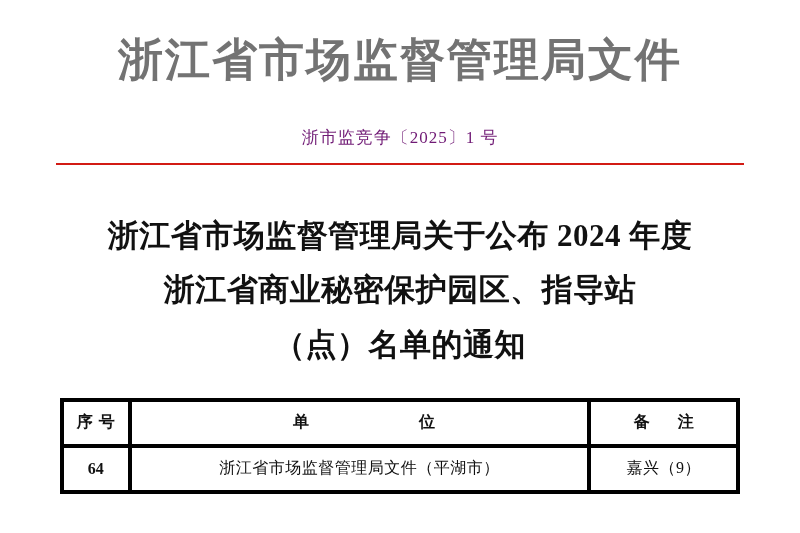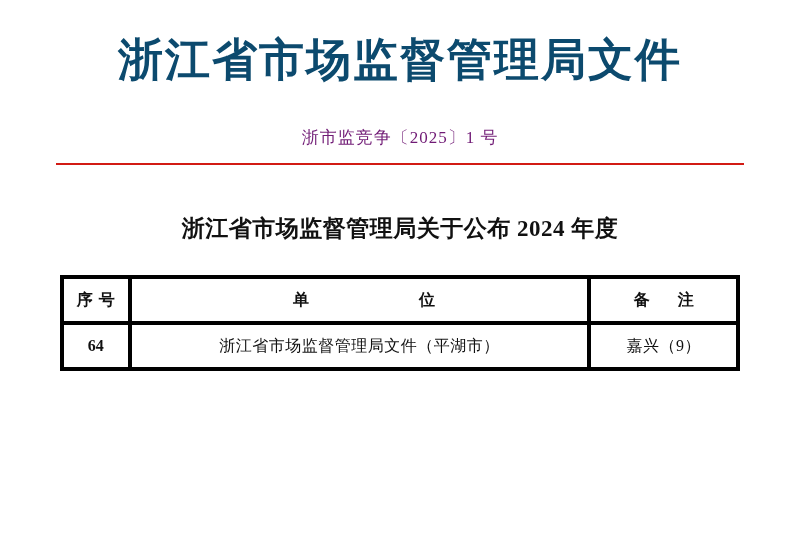--- a/index.html
+++ b/index.html
@@ -16,21 +16,21 @@
   .page {
     position: relative;
     width: 800px;
     height: 533px;
     background: #ffffff;
     box-sizing: border-box;
     padding: 0 56px;
   }
   .doc-title {
     text-align: center;
-    color: #0c4a6e;
+    color: #737373;
     font-weight: bold;
     font-size: 45px;
     letter-spacing: 2px;
     line-height: 1.1;
     margin-top: 36px;
     white-space: nowrap;
     font-family: "Liberation Serif", "DejaVu Serif", serif;
   }
   .doc-number {
     text-align: center;
@@ -43,21 +43,21 @@
   .red-rule {
     margin-top: 14px;
     height: 2.5px;
     background: #d21b14;
     width: 100%;
   }
   .subject-block {
     margin-top: 44px;
     text-align: center;
     font-weight: bold;
-    font-size: 23px;
+    font-size: 31px;
     line-height: 1.75;
     color: #111111;
     letter-spacing: 0.5px;
   }
   .subject-line {
     display: block;
     white-space: nowrap;
   }
   .section-note {
     text-align: center;
@@ -108,20 +108,22 @@
 <div class="page">
 
   <div class="doc-title">浙江省市场监督管理局文件</div>
 
   <div class="doc-number">浙市监竞争〔2025〕1 号</div>
 
   <div class="red-rule"></div>
 
   <div class="subject-block">
     <span class="subject-line">浙江省市场监督管理局关于公布 2024 年度</span>
+    <span class="subject-line">浙江省商业秘密保护园区、指导站</span>
+    <span class="subject-line">（点）名单的通知</span>
   </div>
 
 
   <div class="table-wrap">
     <table class="list-table">
       <colgroup>
         <col class="c-index">
         <col class="c-unit">
         <col class="c-remark">
       </colgroup>

